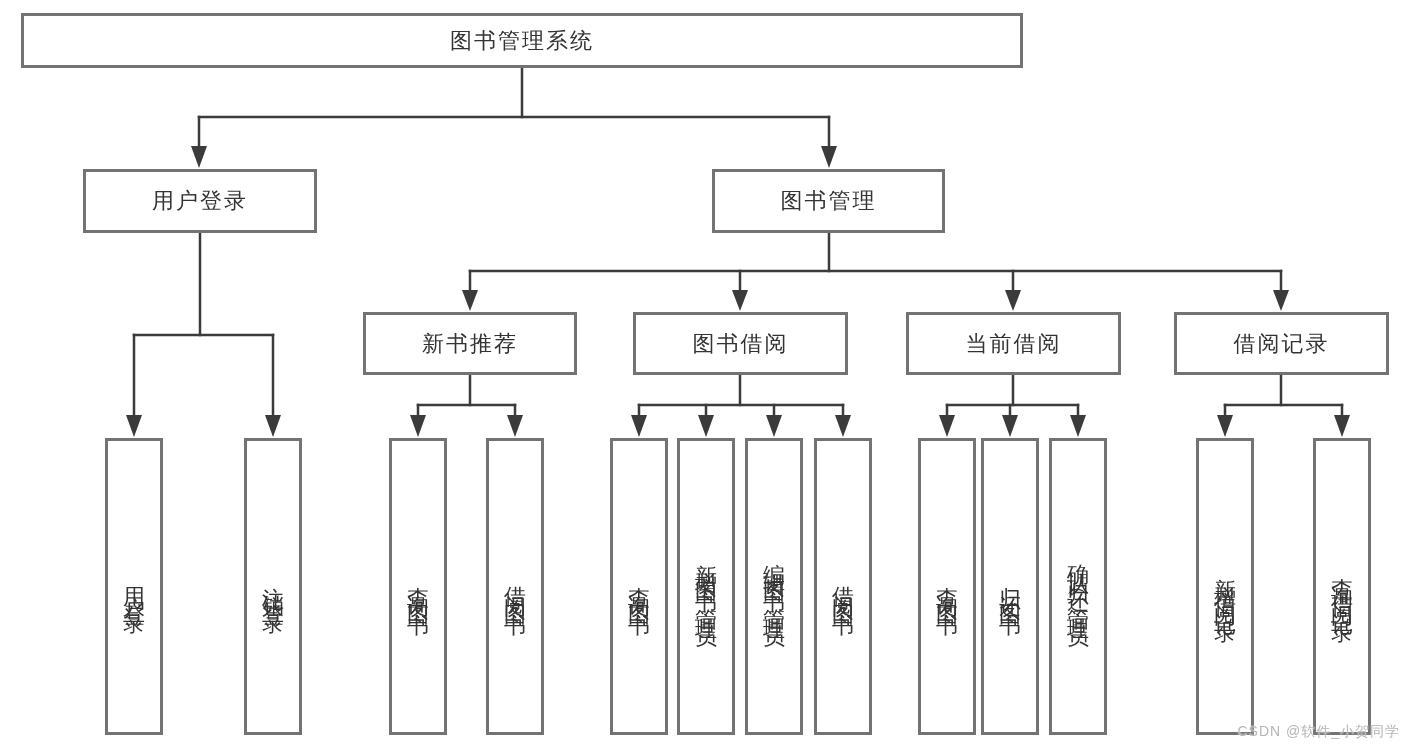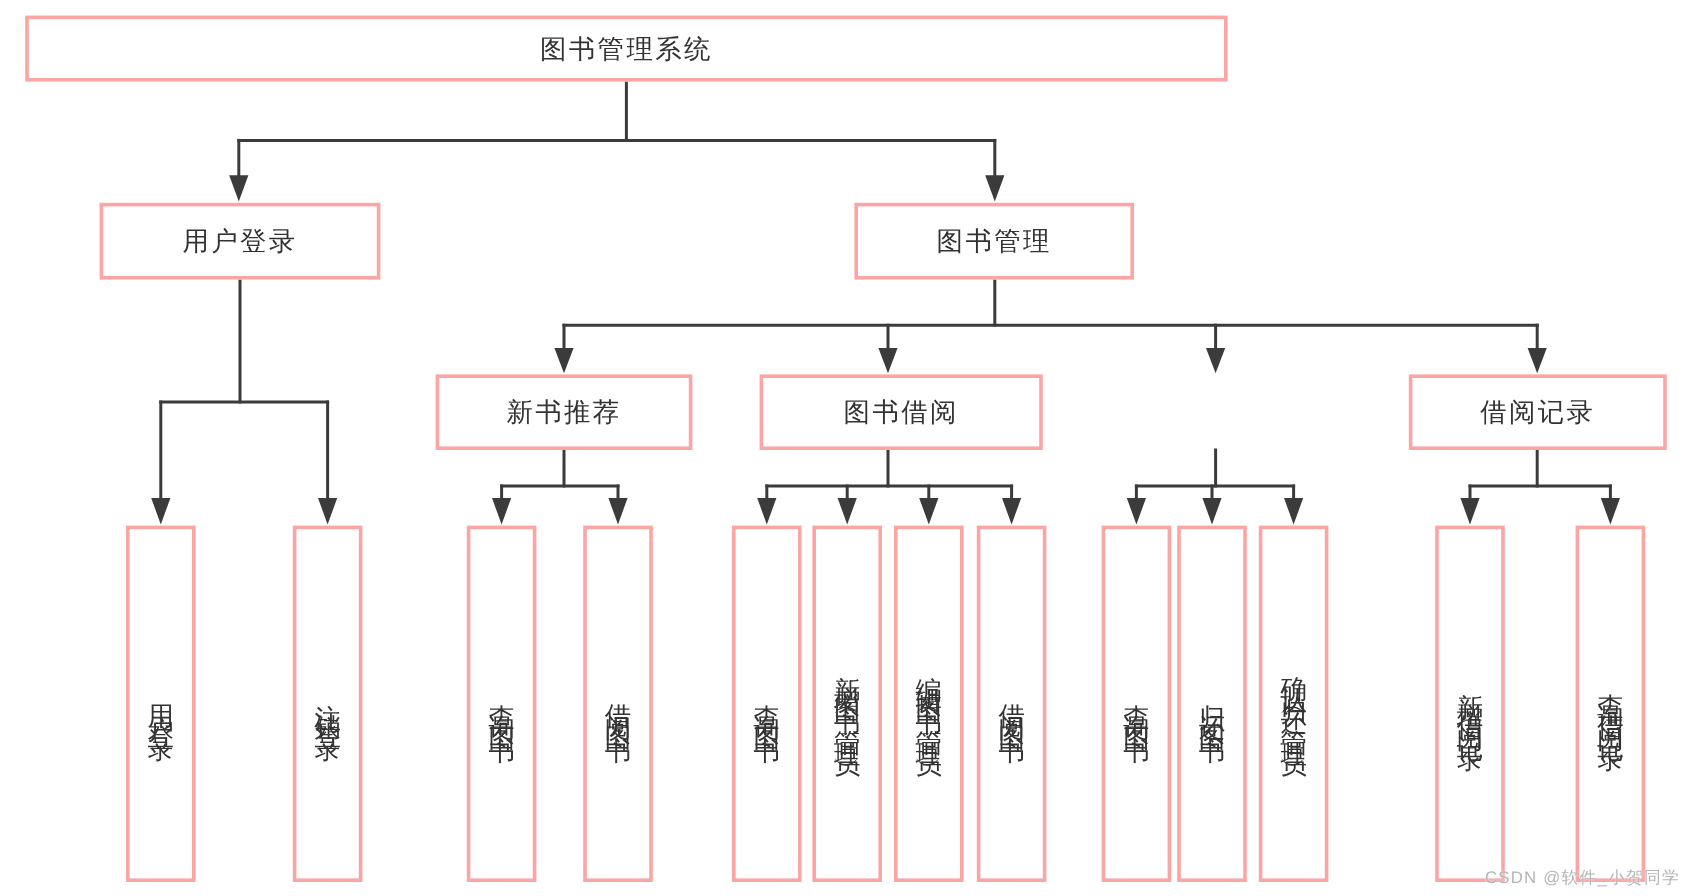--- a/index.html
+++ b/index.html
@@ -13,21 +13,21 @@
   }
   #connectors {
     position: absolute;
     left: 0; top: 0;
     width: 1405px; height: 747px;
     pointer-events: none;
   }
   .node {
     position: absolute;
     box-sizing: border-box;
-    border: 3px solid #fca5a5;
+    border: 3px solid #737373;
     background: #ffffff;
     display: flex;
     align-items: center;
     justify-content: center;
     color: #333333;
     font-size: 22px;
     letter-spacing: 2px;
     z-index: 2;
   }
   .node .lbl { white-space: nowrap; }
@@ -38,21 +38,21 @@
     letter-spacing: 9px;
     line-height: 1;
     font-size: 22px;
     white-space: nowrap;
   }
   
   #n-root   { left: 21px;  top: 13px;  width: 1002px; height: 55px; }
   #n-login  { left: 83px;  top: 169px; width: 234px;  height: 64px; }
   #n-mgmt   { left: 712px; top: 169px; width: 233px;  height: 64px; }
   #n-newrec { left: 363px; top: 312px; width: 214px;  height: 63px; }
-  #n-borrow { left: 633px; top: 312px; width: 236px;  height: 63px; }
+  #n-borrow { left: 633px; top: 312px; width: 215px;  height: 63px; }
   #n-current{ left: 906px; top: 312px; width: 215px;  height: 63px; }
   #n-records{ left: 1174px;top: 312px; width: 215px;  height: 63px; }
   
   .leaf { top: 438px; width: 58px; height: 297px; }
   #lf-1  { left: 105px; }
   #lf-2  { left: 244px; }
   #lf-3  { left: 389px; }
   #lf-4  { left: 486px; }
   #lf-5  { left: 610px; }
   #lf-6  { left: 677px; }
@@ -163,20 +163,23 @@
   <div class="node" id="n-newrec">
     <span class="lbl">新书推荐</span>
   </div>
 
   <div class="node" id="n-mgmt">
     <span class="lbl">图书管理</span>
   </div>
   <div class="node" id="n-borrow">
     <span class="lbl">图书借阅</span>
   </div>
+  <div class="node" id="n-current">
+    <span class="lbl">当前借阅</span>
+  </div>
   <div class="node" id="n-records">
     <span class="lbl">借阅记录</span>
   </div>
 
   <div class="node leaf" id="lf-1">
     <span class="lbl">用户登录</span>
   </div>
   <div class="node leaf" id="lf-2">
     <span class="lbl">注销登录</span>
   </div>

